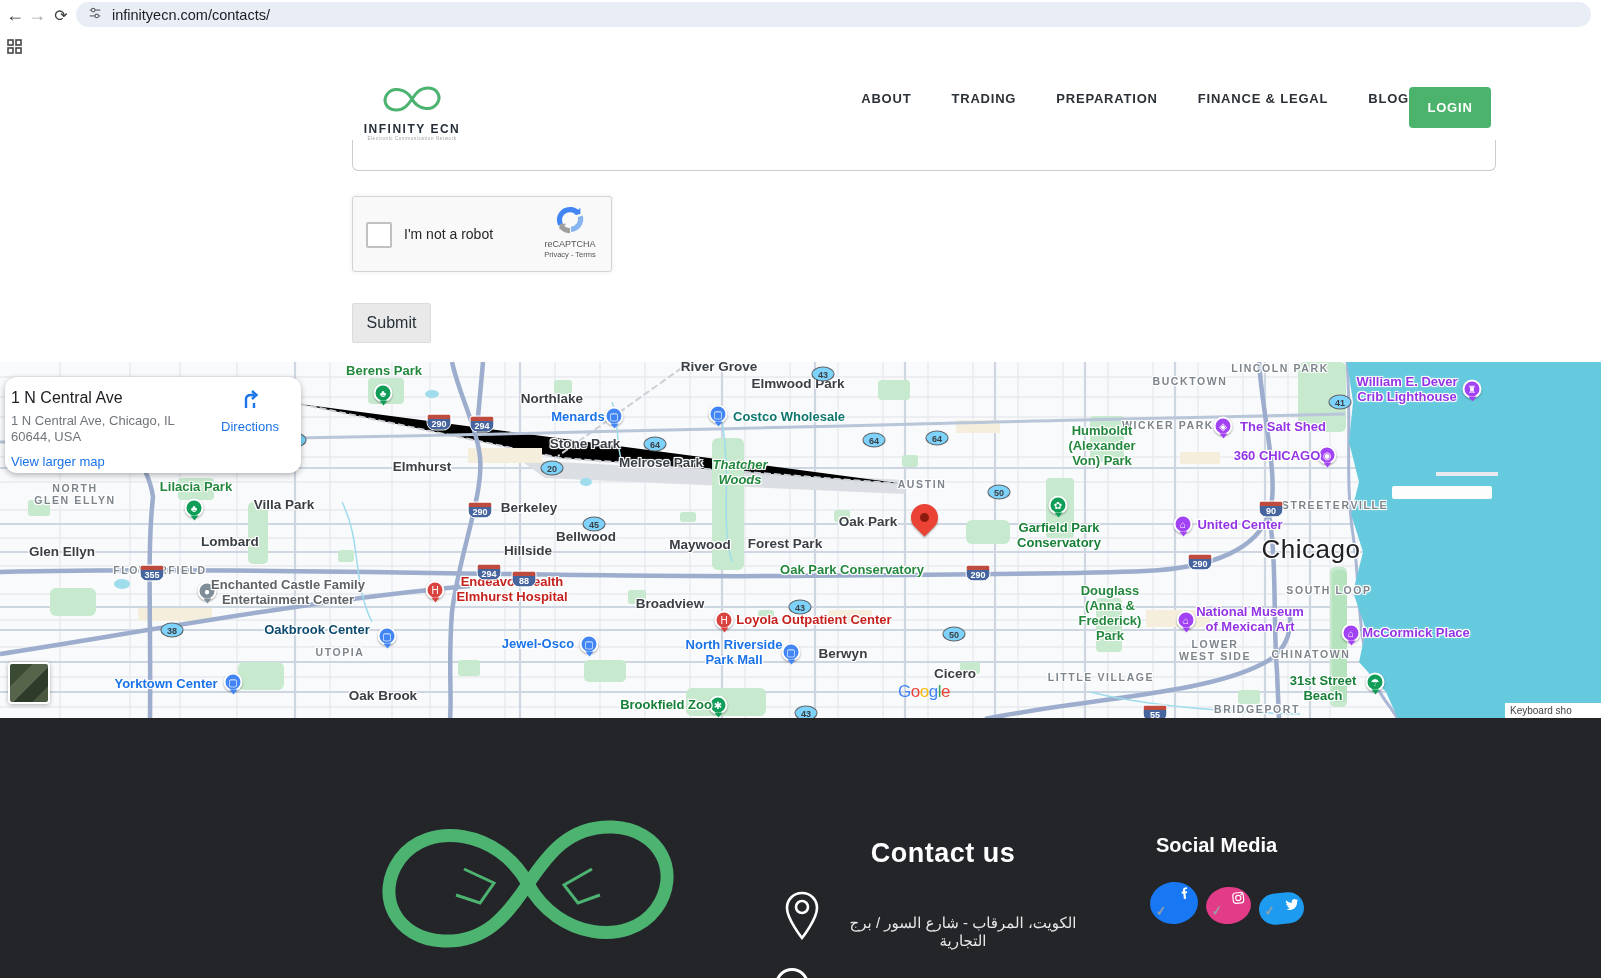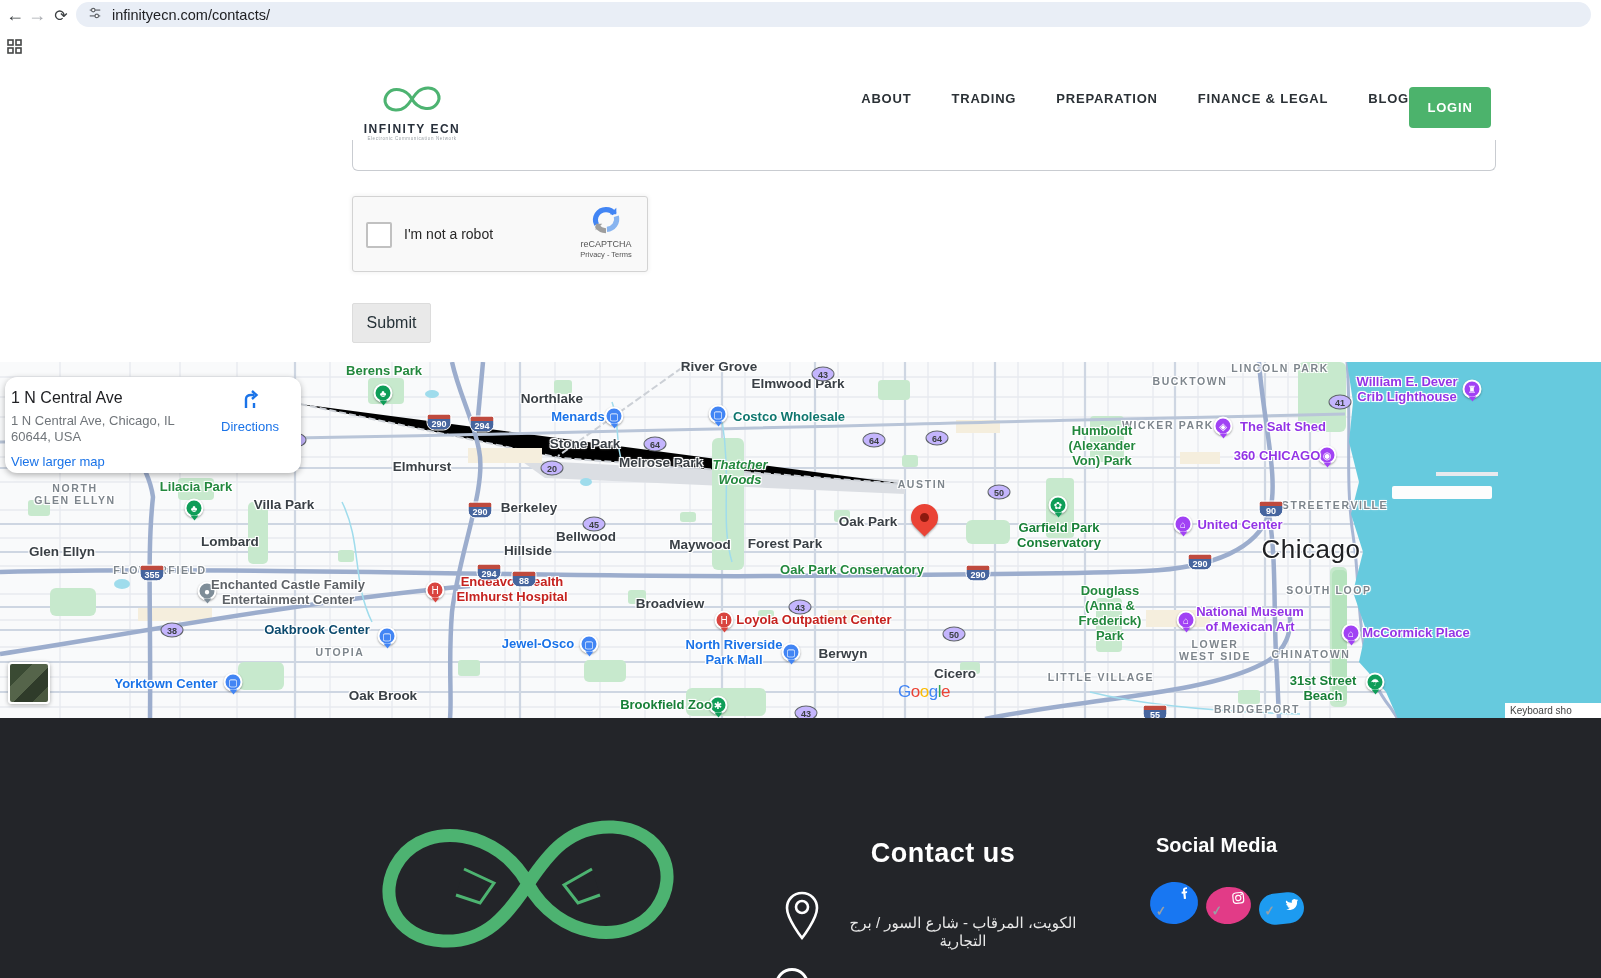--- a/index.html
+++ b/index.html
@@ -25,21 +25,21 @@
   .brand .btag  { font-size:4.5px; letter-spacing:.6px; color:#9aa0a6; }
   .mainnav { position:absolute; right:192px; top:29px; display:flex; gap:40px; align-items:center; }
   .mainnav a { font-size:13px; font-weight:600; letter-spacing:.8px; color:#2b3136; text-decoration:none; cursor:pointer; }
   .loginbtn { position:absolute; right:110px; top:25px; width:82px; height:41px; background:#4cb36c; color:#fff;
               border:none; border-radius:4px; font-size:13px; font-weight:600; letter-spacing:.8px;
               font-family:"Liberation Sans",sans-serif; cursor:pointer; }
 
   
   .fieldbottom { position:absolute; left:352px; top:140px; width:1144px; height:31px;
                  border:1px solid #c9ccd1; border-top:none; border-radius:0 0 6px 6px; background:#fff; }
-  .recaptcha { position:absolute; left:352px; top:196px; width:296px; height:76px; background:#f9f9f9;
+  .recaptcha { position:absolute; left:352px; top:196px; width:260px; height:76px; background:#f9f9f9;
                border:1px solid #d3d3d3; border-radius:3px; box-shadow:0 0 4px 1px rgba(0,0,0,.05); }
   .rc-check { position:absolute; left:13px; top:25px; width:26px; height:26px; background:#fff;
               border:2px solid #c1c1c1; border-radius:2px; cursor:pointer; }
   .rc-label { position:absolute; left:51px; top:29px; font-size:14px; color:#282727; }
   .rc-right { position:absolute; right:10px; top:7px; width:62px; text-align:center; }
   .rc-brand { font-size:9px; color:#555; margin-top:1px; }
   .rc-links { font-size:7.5px; color:#555; margin-top:1px; }
   .submitbtn { position:absolute; left:352px; top:303px; width:79px; height:40px; background:#e9e9e9;
                border:1px solid #dcdcdc; border-radius:2px; font-size:16px; color:#263238;
                font-family:"Liberation Sans",sans-serif; cursor:pointer; }
@@ -61,21 +61,21 @@
   .mpin { position:absolute; transform:translate(-50%,-50%); width:19px; height:19px; border-radius:50%;
           background:var(--c); border:2px solid #fff; box-shadow:0 1px 2px rgba(0,0,0,.35);
           display:flex; align-items:center; justify-content:center; cursor:pointer; }
   .mpin span { color:#fff; font-size:10px; line-height:1; }
   .mpin::after { content:''; position:absolute; top:100%; left:50%; transform:translateX(-50%);
                  border:4px solid transparent; border-top:5px solid var(--c); }
   .sh-i { position:absolute; transform:translate(-50%,-50%); width:25px; height:17px;
           background:linear-gradient(#bf4a3e 0 30%,#46659e 30%); border:1px solid #fff;
           border-radius:3px 3px 8px 8px; color:#fff; font-size:9px; font-weight:700;
           display:flex; align-items:flex-end; justify-content:center; padding-bottom:1px; }
-  .sh-u { position:absolute; transform:translate(-50%,-50%); width:23px; height:15px; background:#c4b5fd;
+  .sh-u { position:absolute; transform:translate(-50%,-50%); width:23px; height:15px; background:#7dd3fc;
           border:1.5px solid #5f6469; border-radius:50%; color:#3c4043; font-size:9px; font-weight:700;
           display:flex; align-items:center; justify-content:center; }
   .infocard { position:absolute; left:5px; top:15px; width:296px; height:96px; background:#fff;
               border-radius:12px; box-shadow:0 2px 6px rgba(0,0,0,.3); padding:12px 6px; }
   .ic-title { font-size:16px; color:#202124; }
   .ic-addr  { font-size:13px; color:#70757a; margin-top:6px; width:190px; line-height:1.25; }
   .ic-view  { font-size:13px; color:#1a73e8; margin-top:8px; cursor:pointer; display:inline-block; }
   .ic-dir   { position:absolute; right:16px; top:10px; width:70px; text-align:center; cursor:pointer; }
   .ic-dir .dlab { font-size:13px; color:#1a73e8; margin-top:4px; }
   .destpin { position:absolute; left:911px; top:142px; width:27px; height:27px; background:#ea4335;

